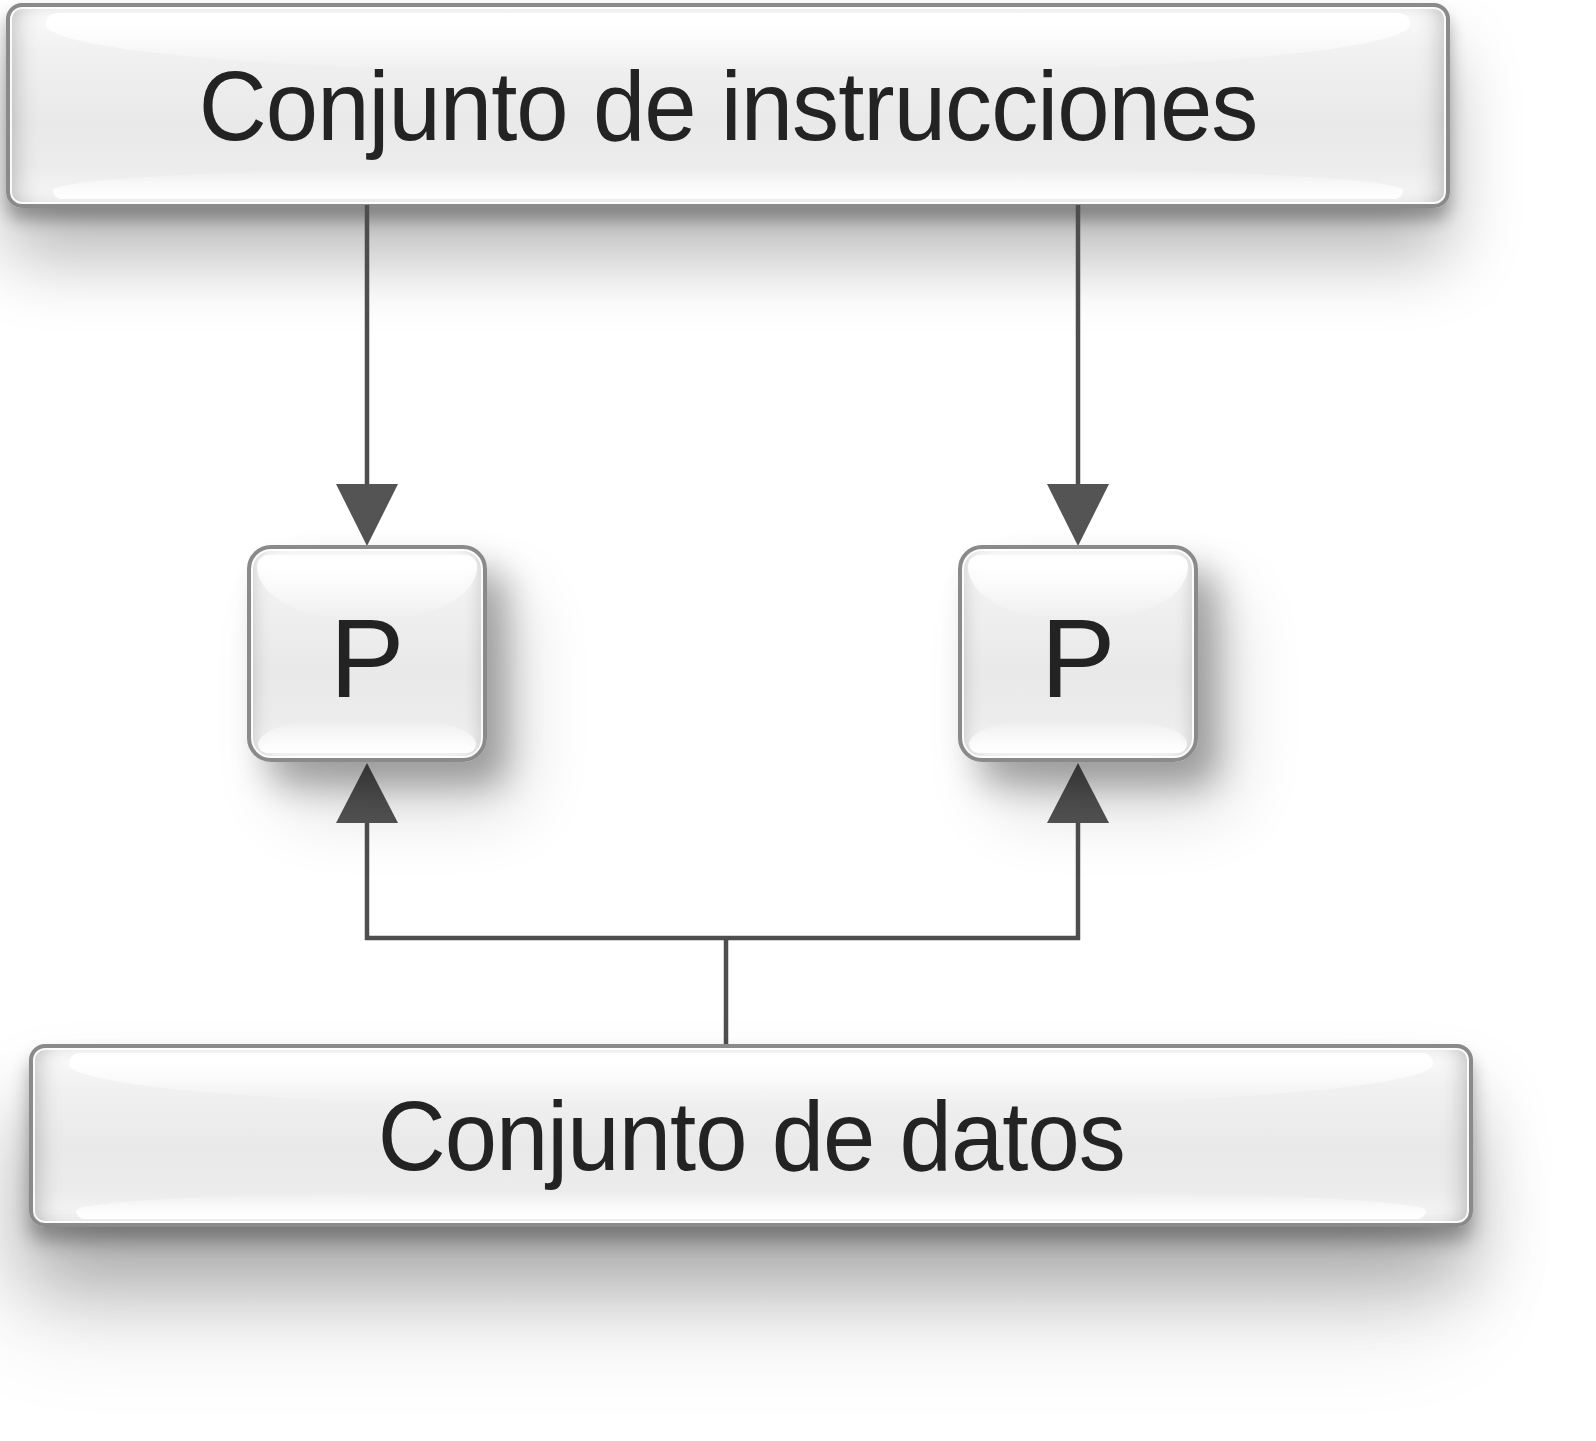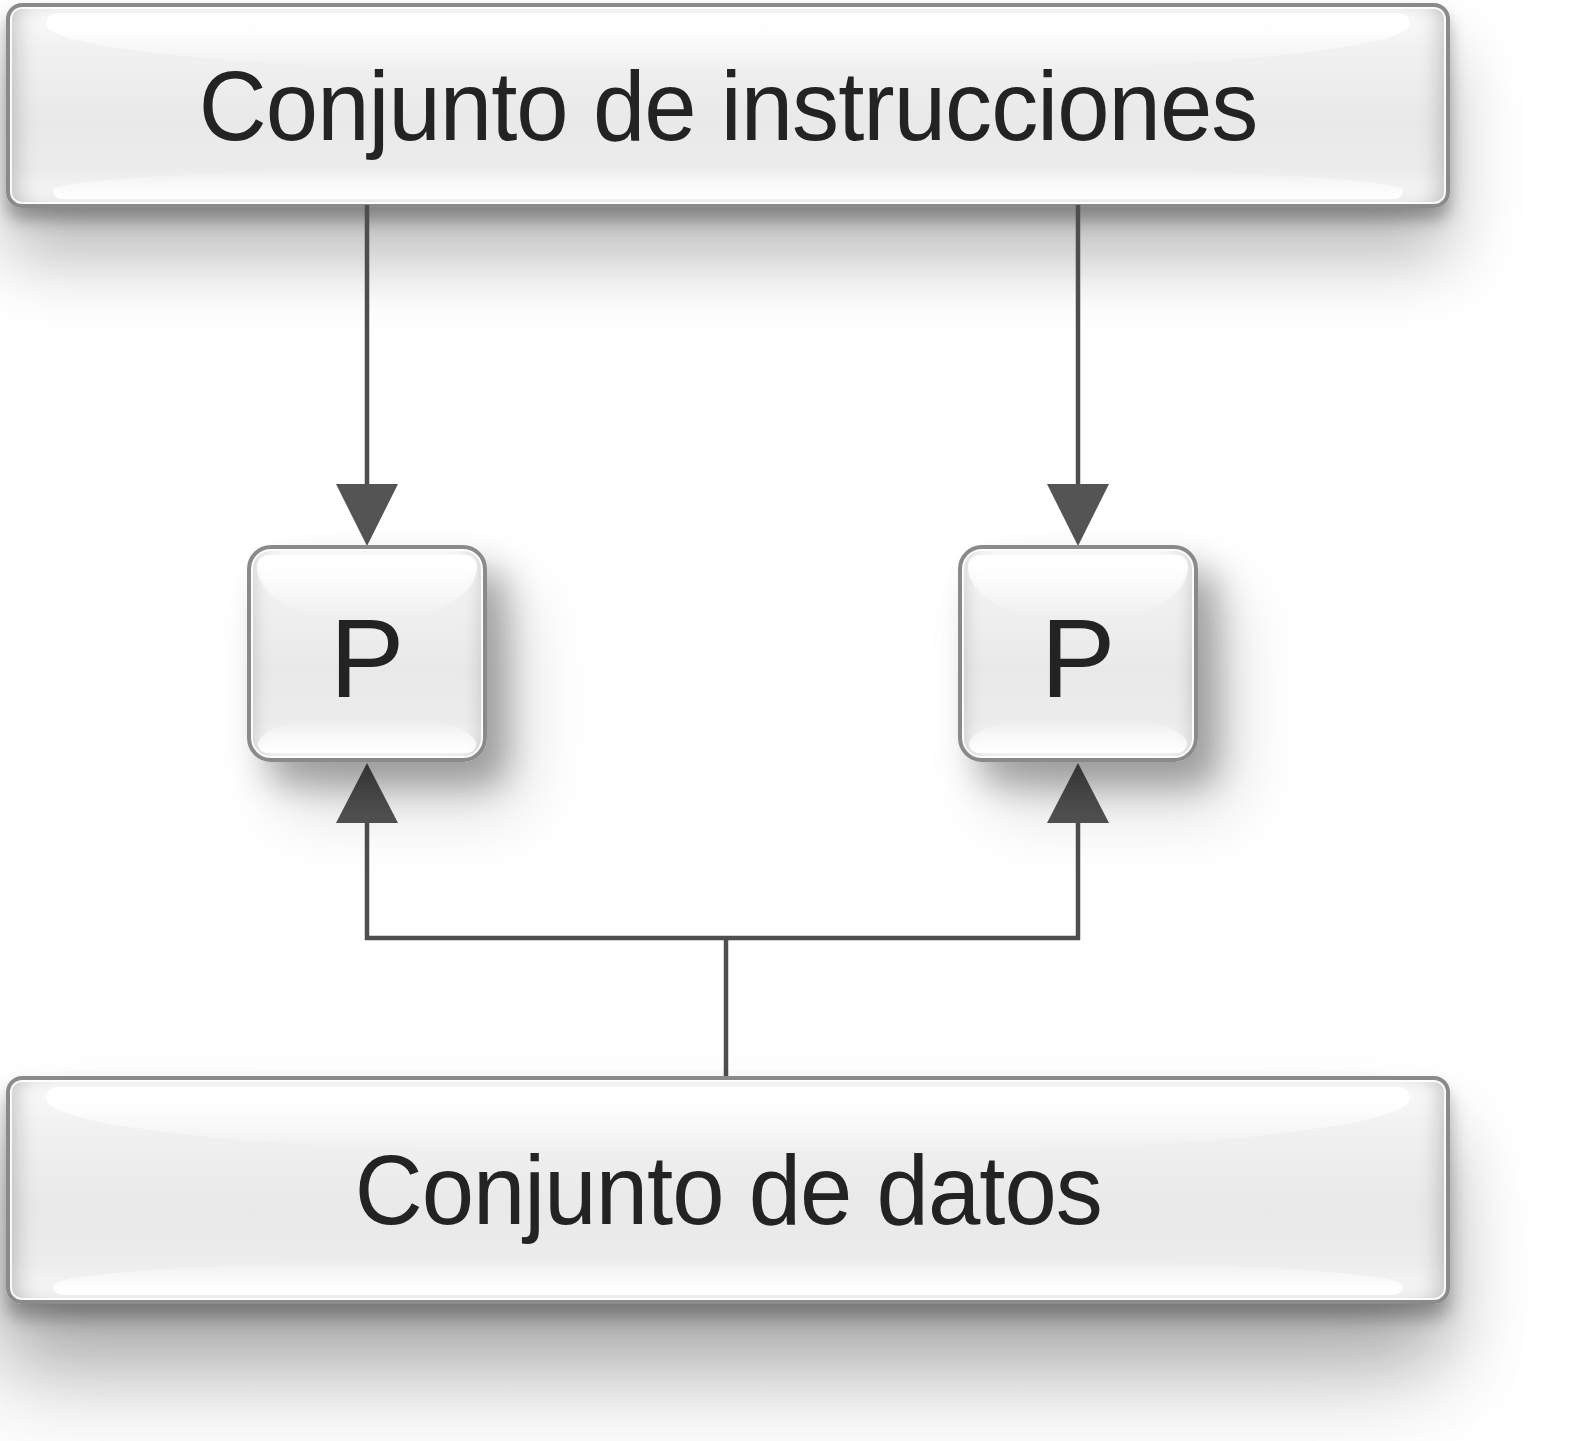--- a/index.html
+++ b/index.html
@@ -64,29 +64,30 @@
   .bar-top{
     top: 3px;
     box-shadow:
       inset 0 0 0 2px rgba(255,255,255,0.9),
       inset 16px 0 26px -14px rgba(0,0,0,0.28),
       inset -16px 0 26px -14px rgba(0,0,0,0.28),
       0 12px 16px rgba(0,0,0,0.30),
       0 50px 70px rgba(0,0,0,0.28);
   }
   .bar-bottom{
-    top: 1076px;
-    height: 228px;
+    top: 1044px;
+    height: 183px;
     box-shadow:
       inset 0 0 0 2px rgba(255,255,255,0.9),
       inset 16px 0 26px -14px rgba(0,0,0,0.28),
       inset -16px 0 26px -14px rgba(0,0,0,0.28),
       0 14px 18px rgba(0,0,0,0.30),
       0 55px 75px rgba(0,0,0,0.26),
       -20px 90px 110px rgba(0,0,0,0.12);
+    margin-left: 23px;
   }
   .bar-label{
     font-size: 99px;
     letter-spacing: -1px;
     color: var(--text);
     transform: scaleX(0.95);
     transform-origin: center;
     white-space: nowrap;
   }
 

